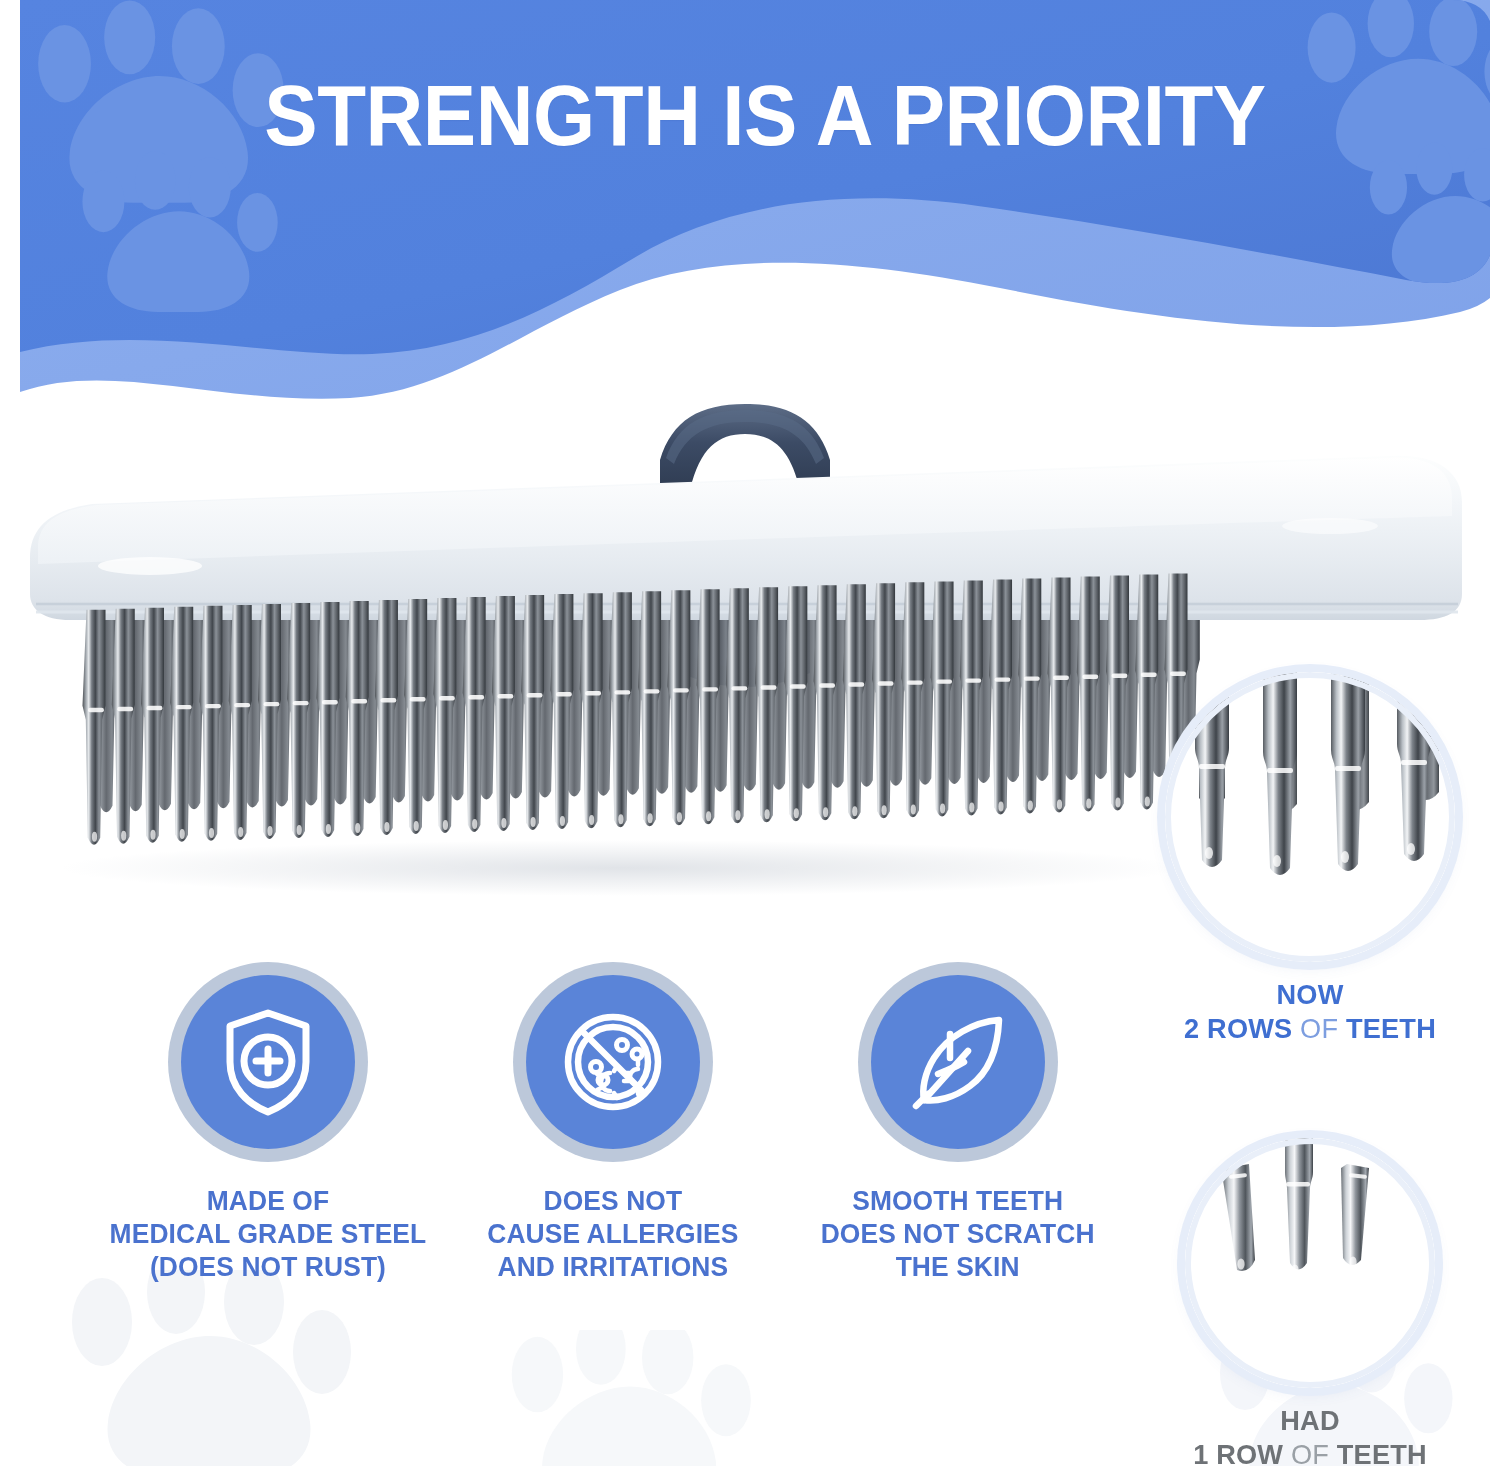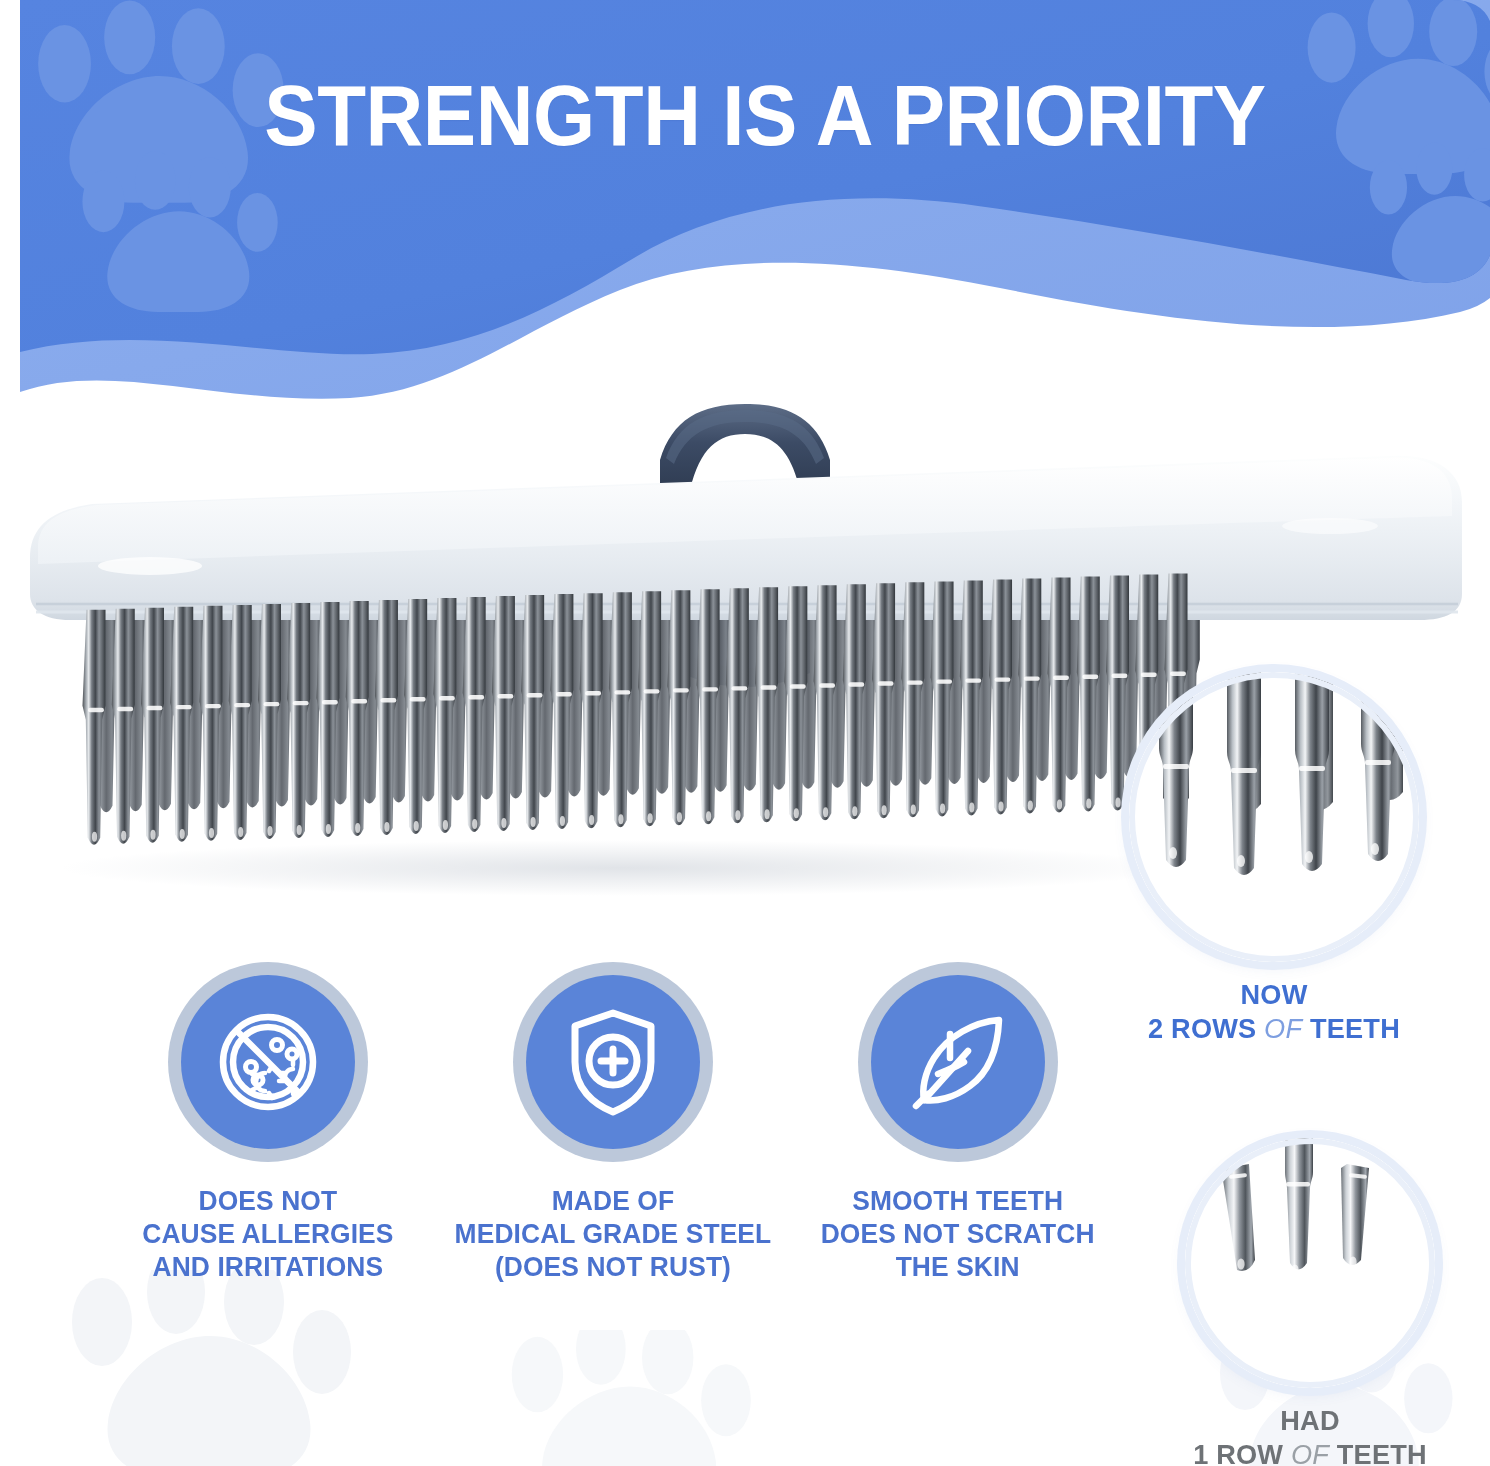--- a/index.html
+++ b/index.html
@@ -65,21 +65,21 @@
     margin-top:22px; text-align:center;
     color:#4a72ce; font-weight:bold; font-size:27.5px;
     line-height:1.2; letter-spacing:.1px;
     transform:scaleX(0.96);
     white-space:pre-line;
     font-family:"Liberation Sans", sans-serif;
   }
 
   
   .callout{ position:absolute; z-index:6; }
-  .callout-now{ left:1104px; top:672px; width:340px; }
+  .callout-now{ left:1140px; top:672px; width:340px; }
   .callout-had{ left:1140px; top:1138px; width:340px; }
 
   .zoom-bubble{
     position:relative; width:290px; height:290px; margin:0 auto;
     border-radius:50%;
     overflow:hidden;
     background:#ffffff;
     box-shadow:0 0 0 8px #e6edf9, 0 4px 16px rgba(80,110,180,.13);
   }
   .zoom-bubble.small{ width:250px; height:250px; }
@@ -87,21 +87,21 @@
 
   .callout-text{
     margin-top:16px; text-align:center;
     font-weight:bold; font-size:28px; line-height:1.22;
     letter-spacing:.2px;
     transform:scaleX(0.97);
     font-family:"Liberation Sans", sans-serif;
   }
   .callout-now .callout-text{ color:#3f6fd1; }
   .callout-had .callout-text{ color:#6e7276; }
-  .callout-text .lw{ font-weight:normal;font-style:italic; }
+  .callout-text .lw{ font-weight:normal; }
   .callout-now .callout-text .lw{ color:#7d9ee0; }
   .callout-had .callout-text .lw{ color:#9aa0a6; }
 
   
   .bg-paw{ position:absolute; z-index:1; pointer-events:none; }
 </style>
 </head>
 <body>
 
 <svg class="bg-paw" style="left:40px; top:1270px;" width="340" height="210" viewBox="0 0 340 210">
@@ -607,20 +607,37 @@
 
     <ellipse cx="620" cy="470" rx="560" ry="28" fill="url(#gShadow)"></ellipse>
   </svg>
 </div>
 
 <div class="features">
 
   <div class="feature">
     <div class="feature-circle">
       <div class="feature-inner">
+        <svg width="108" height="112" viewBox="0 0 108 112">
+          <g fill="none" stroke="#ffffff" stroke-width="7" stroke-linejoin="round" stroke-linecap="round">
+            <path d="M54 7 L92 20 V56 C92 82 74 98 54 106 C34 98 16 82 16 56 V20 Z"></path>
+            <circle cx="54" cy="55" r="24"></circle>
+            <path d="M54 43 V67 M42 55 H66"></path>
+          </g>
+        </svg>
+      </div>
+    </div>
+    <div class="feature-caption">MADE OF
+MEDICAL GRADE STEEL
+(DOES NOT RUST)</div>
+  </div>
+
+  <div class="feature">
+    <div class="feature-circle">
+      <div class="feature-inner">
         <svg width="110" height="110" viewBox="0 0 110 110">
           <g fill="none" stroke="#ffffff" stroke-width="6.5" stroke-linecap="round" stroke-linejoin="round">
             <circle cx="55" cy="55" r="45"></circle>
             <circle cx="55" cy="55" r="35"></circle>
             <line x1="24" y1="24" x2="86" y2="86"></line>
           </g>
           <g fill="none" stroke="#ffffff" stroke-width="5" stroke-linecap="round">
             <circle cx="64" cy="38" r="5.5"></circle>
             <circle cx="79" cy="47" r="5"></circle>
             <circle cx="38" cy="60" r="5.5"></circle>
@@ -630,37 +647,20 @@
             <path d="M80 62 c-5 0 -8 4 -8 8 s3 8 8 8 M72 66 h-6 M72 74 h-6 M80 58 v-5 M80 82 v5"></path>
             <path d="M52 84 c-5 0 -9 -4 -9 -9 s4 -9 9 -9 M45 80 l-6 3 M45 70 l-6 -3 M56 86 l3 5 M56 64 l3 -5"></path>
           </g>
           <circle cx="55" cy="55" r="2.6" fill="#ffffff"></circle>
         </svg>
       </div>
     </div>
     <div class="feature-caption">DOES NOT
 CAUSE ALLERGIES
 AND IRRITATIONS</div>
-  </div>
-
-  <div class="feature">
-    <div class="feature-circle">
-      <div class="feature-inner">
-        <svg width="108" height="112" viewBox="0 0 108 112">
-          <g fill="none" stroke="#ffffff" stroke-width="7" stroke-linejoin="round" stroke-linecap="round">
-            <path d="M54 7 L92 20 V56 C92 82 74 98 54 106 C34 98 16 82 16 56 V20 Z"></path>
-            <circle cx="54" cy="55" r="24"></circle>
-            <path d="M54 43 V67 M42 55 H66"></path>
-          </g>
-        </svg>
-      </div>
-    </div>
-    <div class="feature-caption">MADE OF
-MEDICAL GRADE STEEL
-(DOES NOT RUST)</div>
   </div>
 
   <div class="feature">
     <div class="feature-circle">
       <div class="feature-inner">
         <svg width="112" height="112" viewBox="0 0 112 112">
           <g fill="none" stroke="#ffffff" stroke-width="6.5" stroke-linecap="round" stroke-linejoin="round">
             <path d="M97 14 C72 16, 46 30, 32 52 C22 68, 20 84, 22 94
                      C34 96, 52 92, 68 80 C90 64, 96 38, 97 14 Z"></path>
             <path d="M22 94 L66 45"></path>

